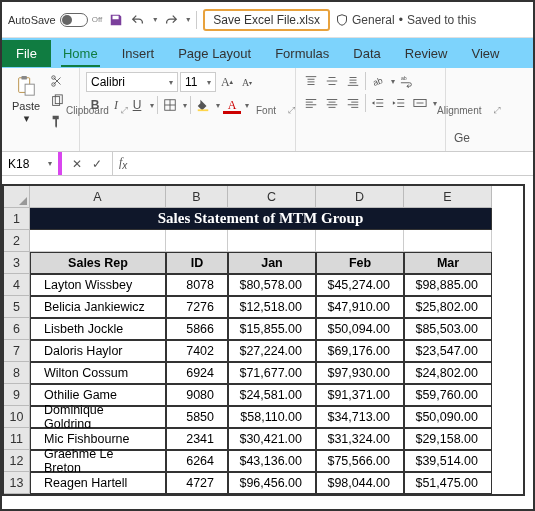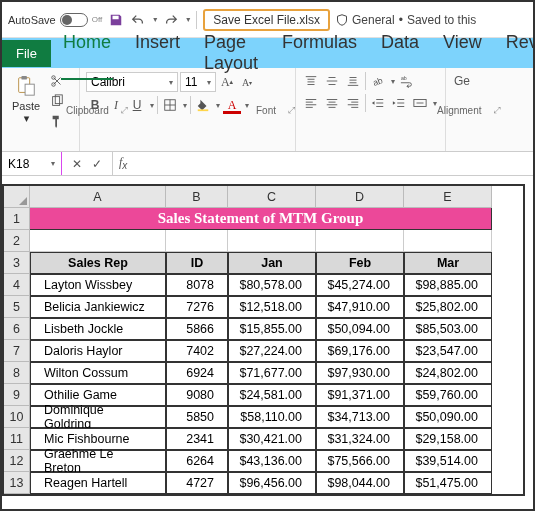--- a/index.html
+++ b/index.html
@@ -11,21 +11,21 @@
   .toggle .knob { width: 10px; height: 10px; background: #666; border-radius: 50%; position: absolute; top: 1px; left: 1px; }
   .qat-icon { width: 16px; height: 16px; display: flex; align-items: center; justify-content: center; color: #555; }
   .qat-icon svg { width: 14px; height: 14px; }
   .save-ic { color: #7b3f9c; }
   .sep-v { width: 1px; height: 18px; background: #ccc; }
   .filename-box { border: 2px solid #e8a23d; border-radius: 3px; padding: 2px 8px; font-size: 12px; color: #333; }
   .shield { display: flex; align-items: center; gap: 4px; color: #444; font-size: 12px; }
 
   .tabs { display: flex; align-items: center; height: 30px; background: #7dd3fc; }
   .file-tab { background: #107c41; color: #fff; padding: 6px 14px; font-size: 13px; }
-  .tab { padding: 6px 12px; font-size: 18px; color: #333; position: relative; }
+  .tab { padding: 6px 12px; font-size: 13px; color: #333; position: relative; }
   .tab.active { color: #107c41; }
   .tab.active::after { content:""; position:absolute; left:10px; right:10px; bottom:0; height:2px; background:#107c41; }
 
   .ribbon { display: flex; height: 84px; border-bottom: 1px solid #ccc; background:#fafafa; }
   .group { border-right: 1px solid #ddd; display:flex; flex-direction:row; justify-content:space-between; padding:4px 6px 2px 6px; }
   .group-label { font-size: 10px; color:#666; text-align:center; display:flex; justify-content:center; align-items:center; gap:12px; }
   .group-label .dlg { font-size:9px; color:#888; }
   .group-body { display:flex; gap:4px; align-items:flex-start; flex:1; }
 
   .rbtn { width:18px; height:18px; display:flex; align-items:center; justify-content:center; color:#555; border-radius:2px; }
@@ -40,35 +40,35 @@
 
   .font-body { display:flex; flex-direction:column; gap:4px; }
   .font-row1 { display:flex; gap:2px; align-items:center; }
   .font-name-sel { border:1px solid #ccc; height:20px; padding:0 4px; display:flex; align-items:center; justify-content:space-between; width:92px; background:#fff; }
   .font-size-sel { border:1px solid #ccc; height:20px; padding:0 4px; display:flex; align-items:center; justify-content:space-between; width:36px; background:#fff; }
   .font-row2 { display:flex; gap:3px; align-items:center; }
 
   .align-body { display:flex; flex-direction:column; gap:4px; }
   .align-row { display:flex; gap:3px; align-items:center; }
 
-  .grp-extra { display:flex; align-items:flex-start; padding:6px 8px; color:#555; }
+  .grp-extra { display:flex; align-items:flex-end; padding:6px 8px; color:#555; }
 
   .namefx { display:flex; align-items:center; height:24px; border-bottom:1px solid #ccc; background:#fff; }
-  .name-box { width:60px; border-right:1px solid #d946ef; padding:0 6px; display:flex; align-items:center; justify-content:space-between; height:100%; font-size:12px; }
+  .name-box { width:60px; border-right:4px solid #d946ef; padding:0 6px; display:flex; align-items:center; justify-content:space-between; height:100%; font-size:12px; }
   .fx-btns { display:flex; align-items:center; gap:2px; padding:0 6px; border-right:1px solid #ccc; height:100%; color:#888; }
   .fx-lbl { font-style:italic; font-family:"Times New Roman",serif; font-size:12px; padding:0 6px; color:#555; }
 
   .sheet-outer { padding:8px 8px 0 0; }
   .sheet { border:2px solid #333; display:grid; grid-template-columns: 26px 136px 62px 88px 88px 88px; grid-auto-rows: 22px; font-size:12.5px; }
   .corner { background:#e6e6e6; border-right:1px solid #bbb; border-bottom:1px solid #bbb; position:relative; }
   .corner::after { content:""; position:absolute; right:2px; bottom:2px; width:0; height:0; border-left:8px solid transparent; border-bottom:8px solid #999; }
   .colh { background:#e6e6e6; border-right:1px solid #bbb; border-bottom:1px solid #bbb; display:flex; align-items:center; justify-content:center; color:#333; }
   .rowh { background:#e6e6e6; border-right:1px solid #bbb; border-bottom:1px solid #bbb; display:flex; align-items:center; justify-content:center; color:#333; }
   .cell { border-right:1px solid #ccc; border-bottom:1px solid #ccc; display:flex; align-items:center; padding:0 13px; background:#fff; }
-  .title-row { grid-column: 2 / span 5; background:#ec4899; color:#fff; font-weight:bold; font-size:15px; font-family:Georgia,serif; display:flex; align-items:center; justify-content:center; border-right:1px solid #333; border-bottom:1px solid #333; }
+  .title-row { grid-column: 2 / span 5; background:#0f172a; color:#fff; font-weight:bold; font-size:15px; font-family:Georgia,serif; display:flex; align-items:center; justify-content:center; border-right:1px solid #333; border-bottom:1px solid #333; }
   .hdr { background:#d9d9d9; font-weight:bold; justify-content:center; border:1px solid #333; }
   .data-l { justify-content:flex-start; border:1px solid #333; }
   .data-r { justify-content:flex-end; border:1px solid #333; }
 </style>
 </head>
 <body>
 
 <div class="title-bar">
   <div class="autosave">
     <span>AutoSave</span>
@@ -107,22 +107,22 @@
 </div>
 
 <div class="tabs">
   <div class="file-tab">File</div>
   <div id="tab-row" style="display: flex;">
       <div class="tab active">Home</div>
       <div class="tab">Insert</div>
       <div class="tab">Page Layout</div>
       <div class="tab">Formulas</div>
       <div class="tab">Data</div>
+      <div class="tab">Review</div>
       <div class="tab">View</div>
-      <div class="tab">Review</div>
     </div>
 </div>
 
 <div class="ribbon">
   <div class="group" style="width:78px">
     <div class="clipboard-body group-body">
       <div class="paste-big">
         <span class="icn">
           <svg viewBox="0 0 24 24" width="22" height="26">
               <rect x="4" y="3" width="12" height="16" rx="1" fill="#fff" stroke="#b58a3e"></rect>

